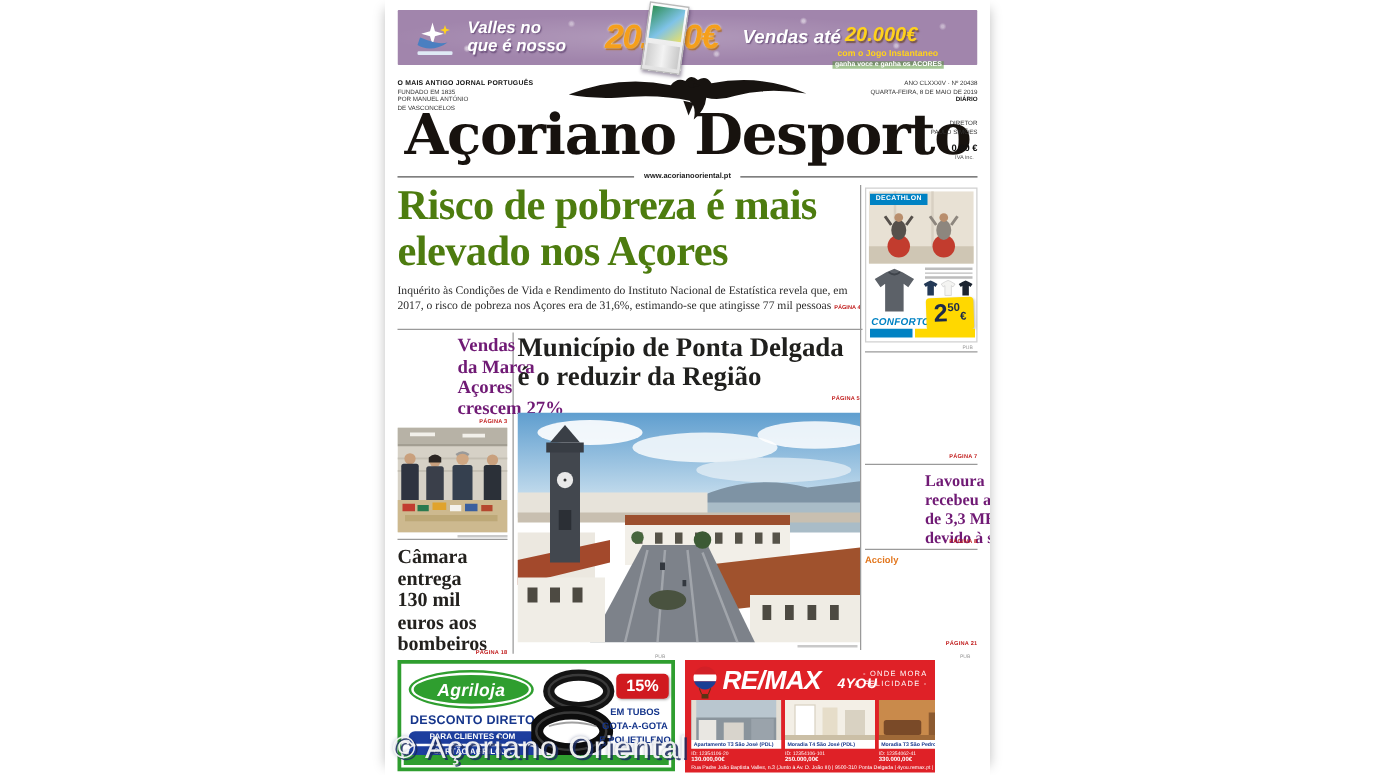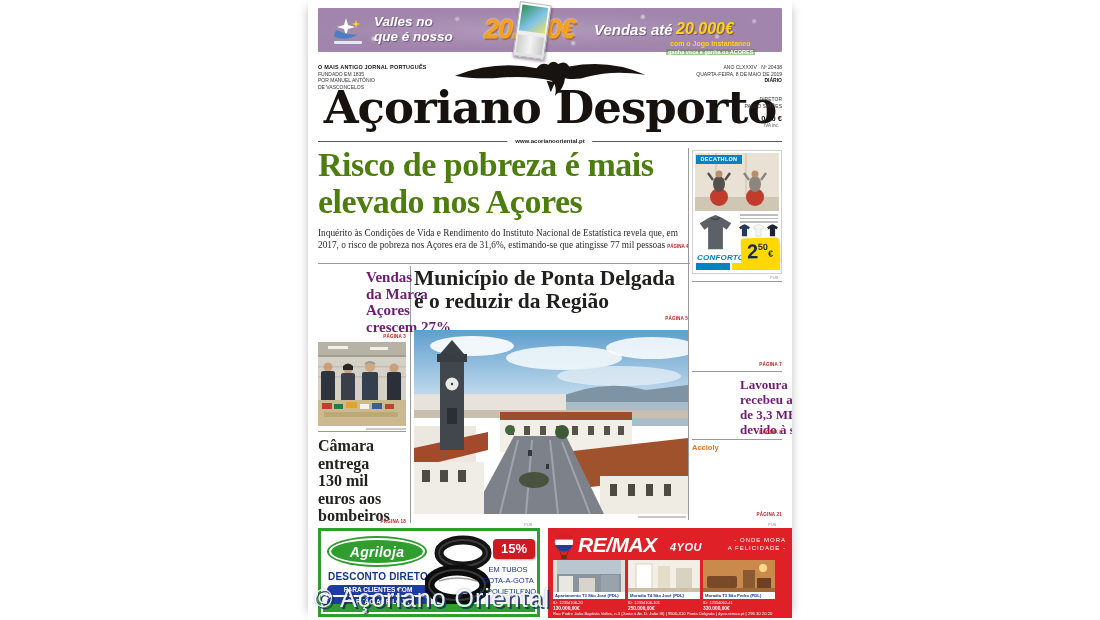--- a/index.html
+++ b/index.html
@@ -89,25 +89,25 @@
   .dec-strip-b { position:absolute; left:3px; bottom:3px; width:34px; height:7px; background:#0082c3; }
   .dec-strip-y { position:absolute; left:39px; bottom:3px; width:48px; height:7px; background:#ffd800; }
 
   
   .agri-ad { left:10px; top:528px; width:222px; height:89px; border:3px solid #2f9e2f; background:#fff; }
   .agri-logo { position:absolute; left:8px; top:7px; width:96px; height:27px; background:#2f9e2f; border:2px solid #fff; box-shadow:0 0 0 2px #2f9e2f; border-radius:50%; display:flex; align-items:center; justify-content:center; color:#fff; font-weight:bold; font-style:italic; font-size:14px; letter-spacing:.3px; }
   .agri-l1 { position:absolute; left:4px; top:40px; width:106px; text-align:center; color:#16368c; font-weight:bold; font-size:10px; letter-spacing:.2px; }
   .agri-pill { position:absolute; left:6px; width:102px; height:10px; background:#1d3e9e; border-radius:5px; color:#fff; font-weight:bold; font-size:6.5px; line-height:10px; text-align:center; }
   .agri-tubes { position:absolute; left:104px; top:2px; width:68px; height:74px; }
   .agri-disc { position:absolute; left:172px; top:8px; width:42px; height:20px; background:#d01a1f; border-radius:4px; color:#fff; font-weight:bold; font-size:13px; line-height:20px; text-align:center; box-shadow:1px 1px 2px rgba(0,0,0,.3); }
-  .agri-r { position:absolute; left:158px; width:58px; text-align:center; color:#16368c; font-weight:normal; font-size:7.5px; }
+  .agri-r { position:absolute; left:158px; width:58px; text-align:center; color:#16368c; font-weight:bold; font-size:7.5px; }
   .agri-strip { position:absolute; left:2px; right:2px; bottom:2px; height:8px; background:#2f9e2f; }
 
   
-  .remax-ad { left:240px; top:528px; width:244px; height:90px; background:#df2127; overflow:hidden; }
+  .remax-ad { left:240px; top:528px; width:200px; height:90px; background:#df2127; overflow:hidden; }
   .rm-balloon { position:absolute; left:5px; top:4px; width:22px; height:28px; }
   .rm-brand { position:absolute; left:30px; top:5px; color:#fff; font-weight:bold; font-style:italic; font-size:21px; letter-spacing:-.5px; }
   .rm-brand2 { position:absolute; left:122px; top:13px; color:#fff; font-weight:bold; font-style:italic; font-size:11px; letter-spacing:.5px; }
   .rm-slogan { position:absolute; right:6px; top:8px; text-align:right; color:#fff; font-size:6px; letter-spacing:1px; line-height:8px; }
   .rm-cards { position:absolute; left:5px; top:32px; display:flex; gap:3px; }
   .rm-card { width:72px; }
   .rm-photo { width:72px; height:32px; display:block; }
   .rm-cap { background:#fff; color:#16368c; font-weight:bold; font-size:4.2px; line-height:7px; height:7px; padding:0 2px; white-space:nowrap; overflow:hidden; }
   .rm-ref { color:#fff; font-size:4px; line-height:5.5px; padding-top:1px; }
   .rm-price { color:#fff; font-weight:bold; font-size:4.8px; line-height:6px; }

